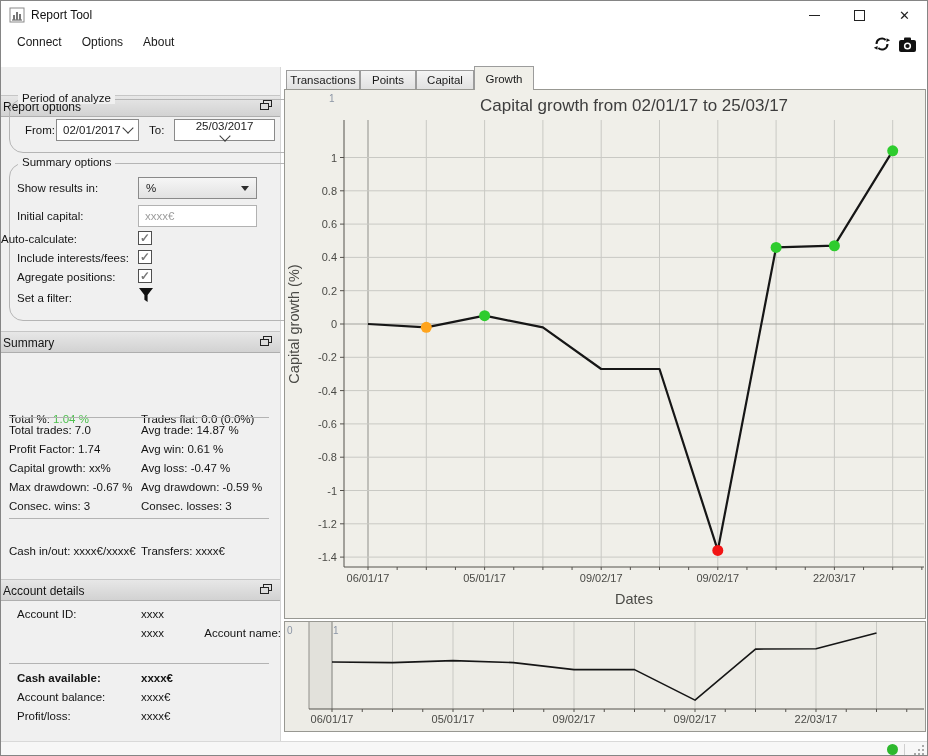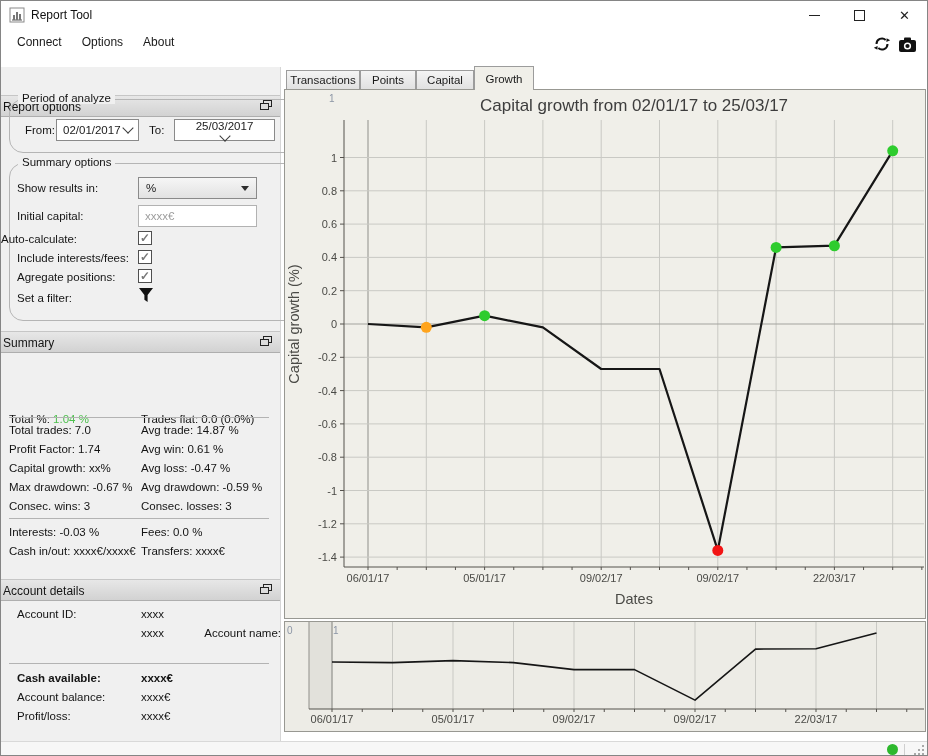--- a/index.html
+++ b/index.html
@@ -171,21 +171,20 @@
   </div>
 
   <div class="statrow" style="top:380px;margin-top:32px;"><span><span>Total %: </span><span class="green">1.04 %</span></span><span class="c2">Trades flat: 0.0 (0.0%)</span></div>
   <div class="divider" style="top:416px;"></div>
   <div class="statrow" style="top:423px;"><span>Total trades: 7.0</span><span class="c2">Avg trade: 14.87 %</span></div>
   <div class="statrow" style="top:442px;"><span>Profit Factor: 1.74</span><span class="c2">Avg win: 0.61 %</span></div>
   <div class="statrow" style="top:461px;"><span>Capital growth: xx%</span><span class="c2">Avg loss: -0.47 %</span></div>
   <div class="statrow" style="top:480px;"><span>Max drawdown: -0.67 %</span><span class="c2">Avg drawdown: -0.59 %</span></div>
   <div class="statrow" style="top:499px;"><span>Consec. wins: 3</span><span class="c2">Consec. losses: 3</span></div>
   <div class="divider" style="top:517px;"></div>
-  <div class="statrow" style="top:525px;"><span>Interests: -0.03 %</span><span class="c2">Fees: 0.0 %</span></div>
   <div class="statrow" style="top:544px;"><span>Cash in/out: xxxx€/xxxx€</span><span class="c2">Transfers: xxxx€</span></div>
 
   <div class="hdr" style="top:578px;">
     <span class="hdr-title">Account details</span>
     <span class="float-btn">
       <svg width="12" height="12" viewBox="0 0 12 12">
         <rect x="3.5" y="0.5" width="8" height="6" fill="none" stroke="#222"></rect>
         <rect x="0.5" y="3.5" width="8" height="6" fill="#dcdcdc" stroke="#222"></rect>
       </svg>
     </span>

